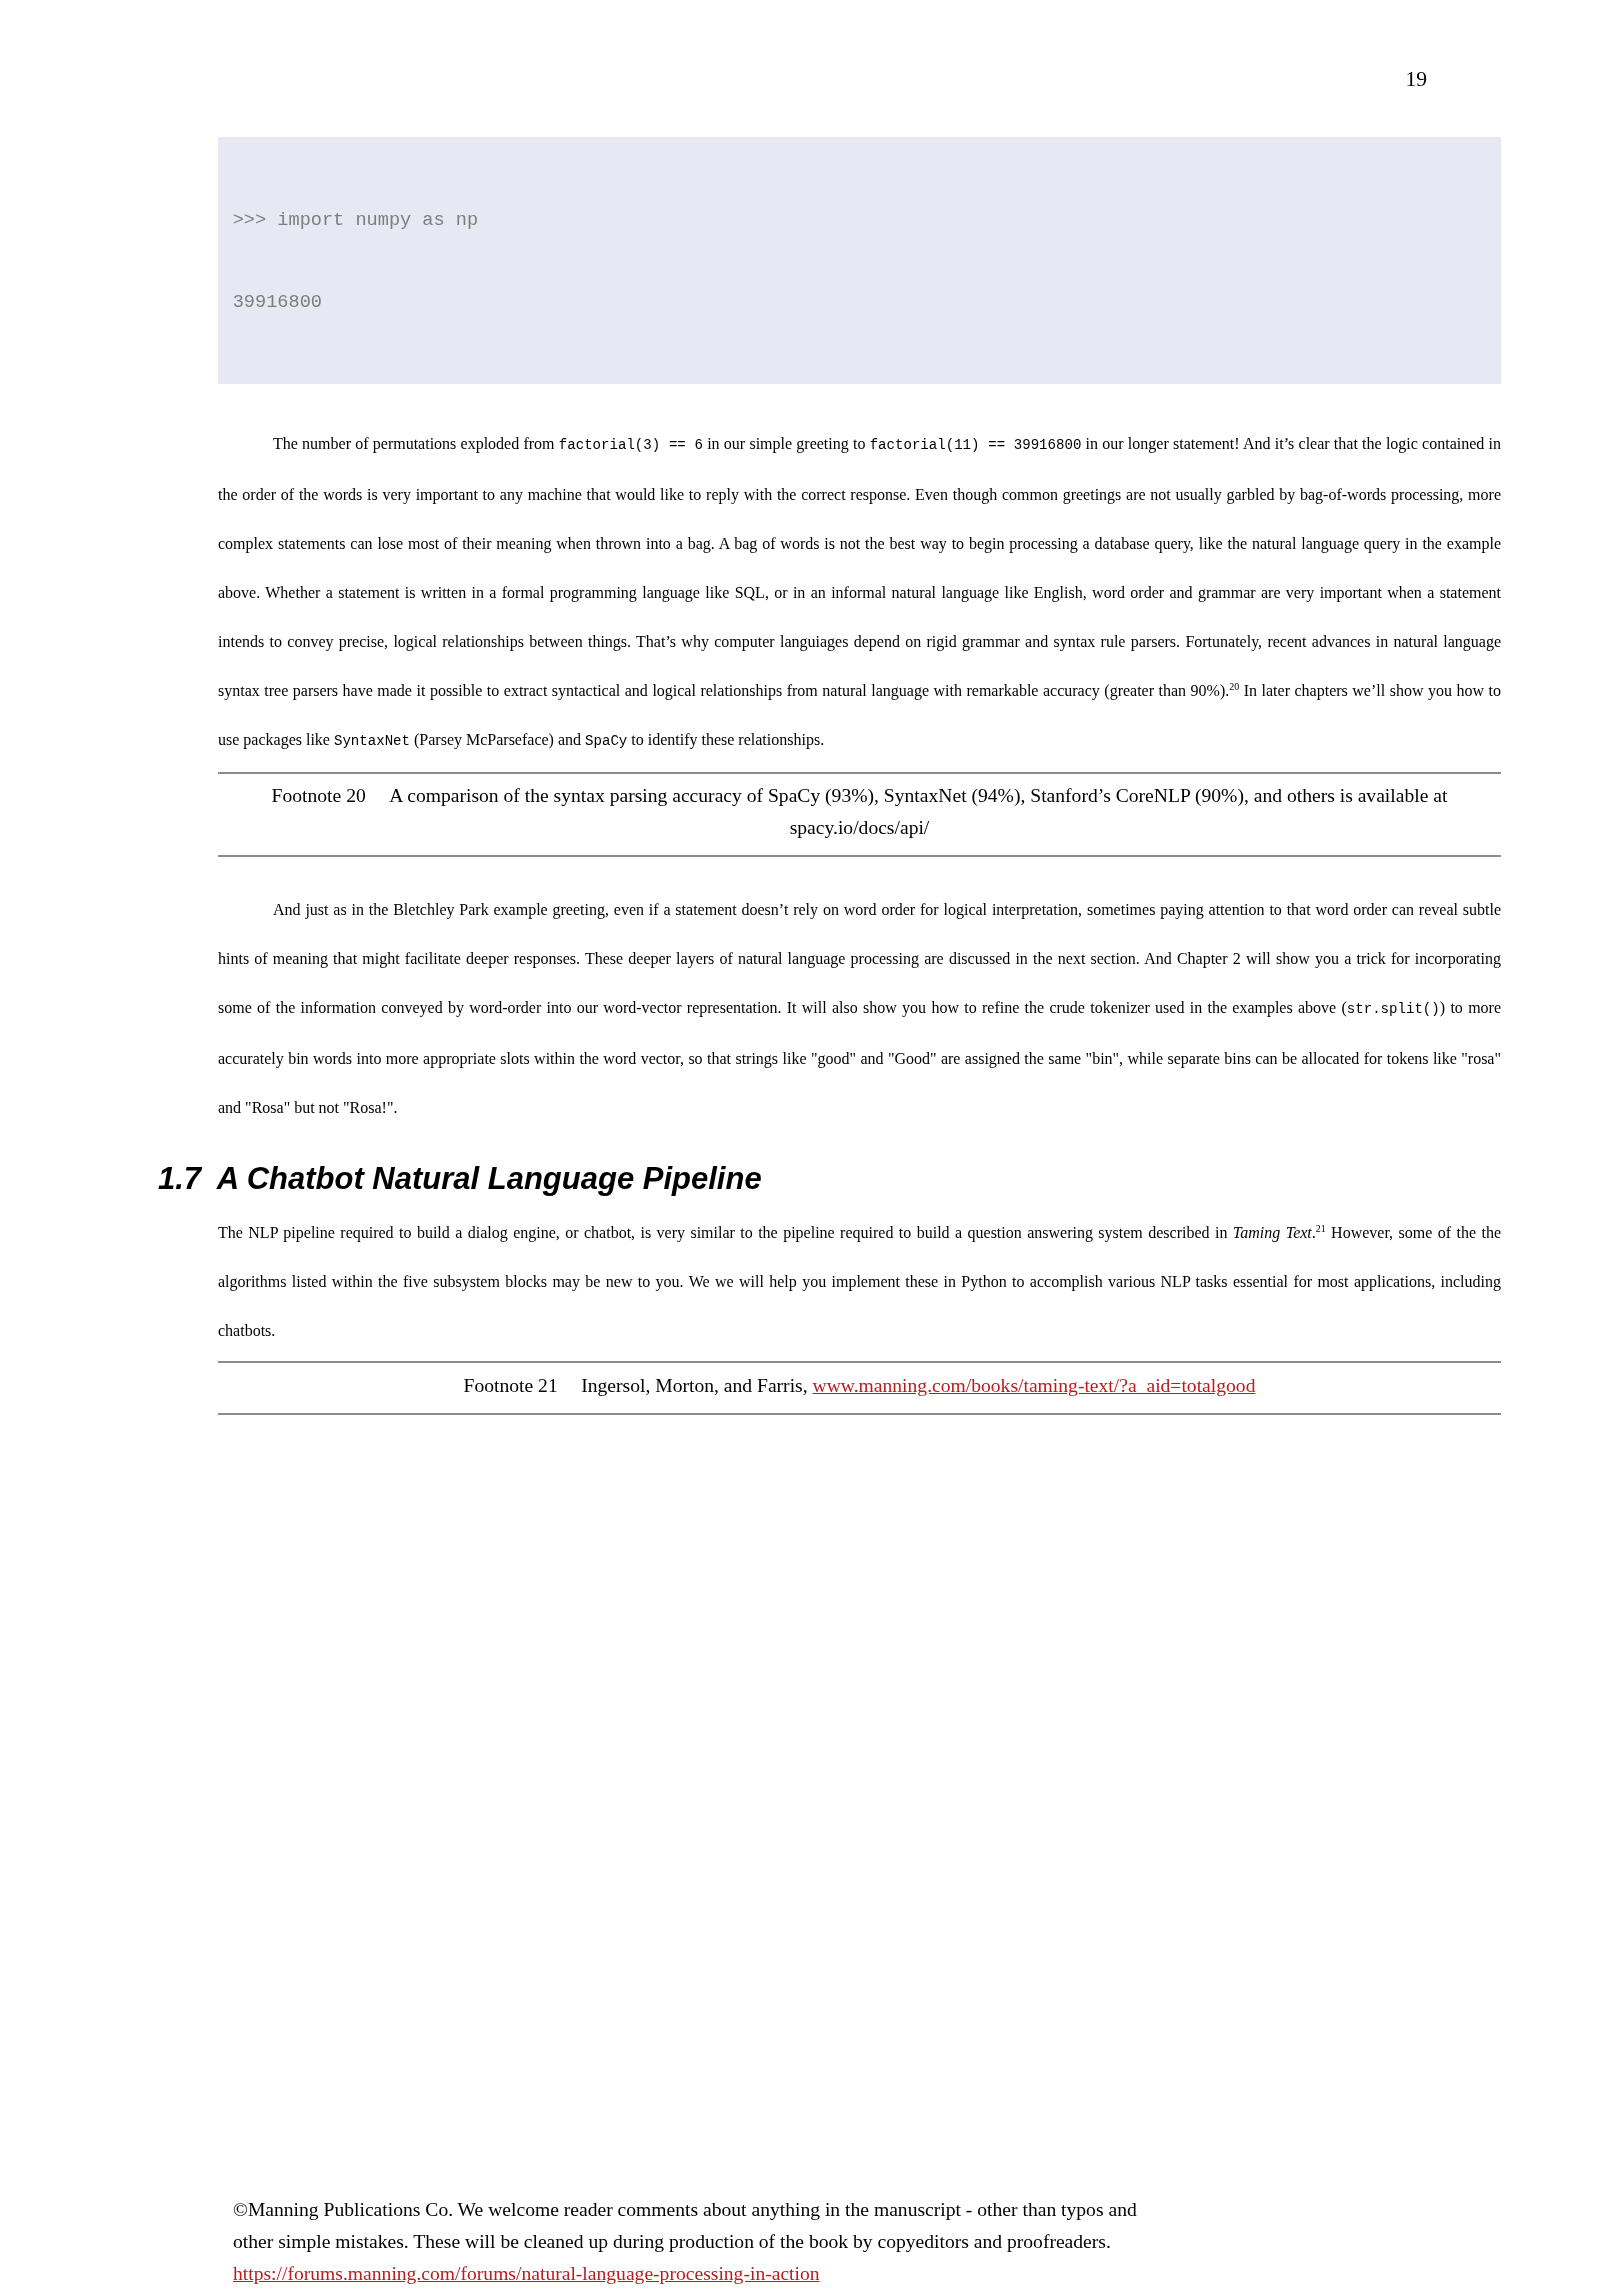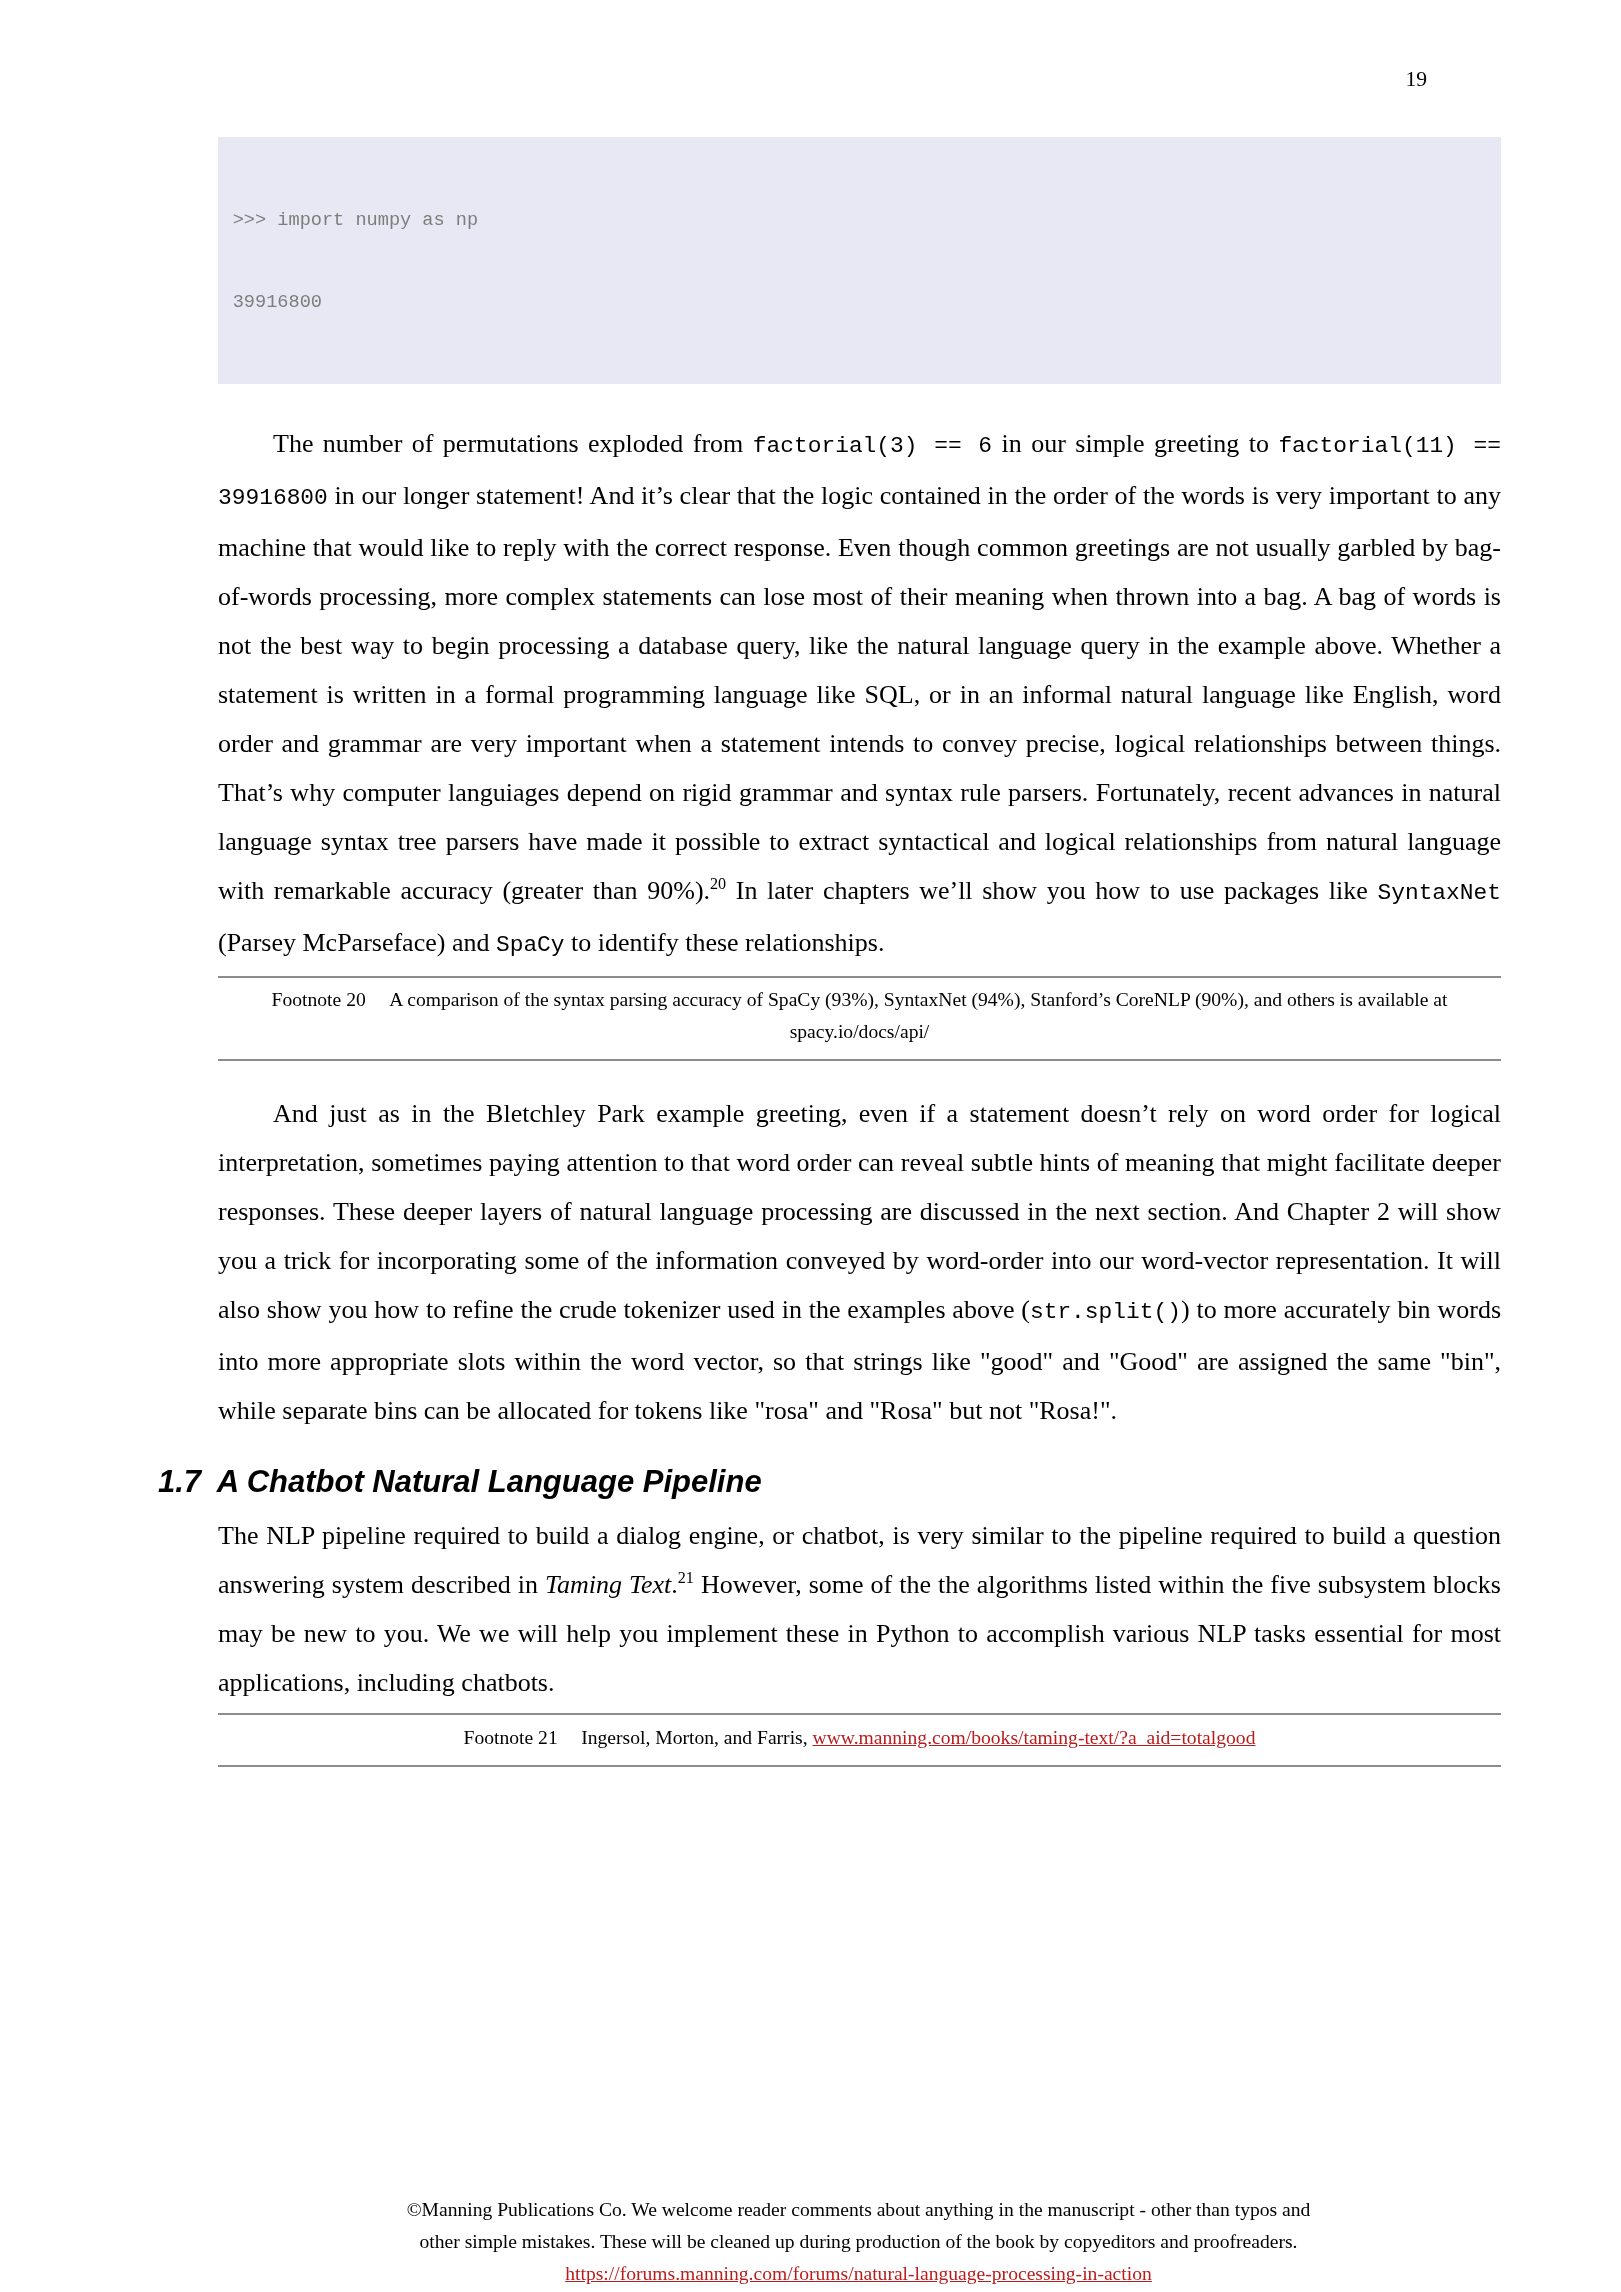--- a/index.html
+++ b/index.html
@@ -25,21 +25,21 @@
   .codeblock {
     background: #e8e8f4;
     padding: 14.7px 17.6px 12.7px 14.7px;
     font-family: "Liberation Mono", monospace;
     font-size: 18.6px;
     line-height: 27.4px;
     color: #7d7d7d;
     white-space: pre;
   }
   .para {
-    font-size: 26px;
+    font-size: 16px;
     line-height: 49px;
     text-align: justify;
   }
   .indent { text-indent: 55px; }
   .p1 { margin-top: 35px; }
   .p2 { margin-top: 27.4px; }
   .p3 { margin-top: 9.8px; }
   .code {
     font-family: "Liberation Mono", monospace;
     font-size: 0.88em;
@@ -70,24 +70,24 @@
     margin: 29px 0 11.8px -60px;
     font-family: "Liberation Sans", sans-serif;
     font-weight: bold;
     font-style: italic;
     font-size: 31px;
     color: #000000;
   }
   .heading .hnum { margin-right: 15.7px; }
   .footer {
     position: absolute;
-    left: 216px;
+    left: 233px;
     right: 120px;
     top: 2194px;
-    text-align: center;
+    text-align: left;
     font-size: 19.6px;
     line-height: 32px;
   }
 </style>
 </head>
 <body>
 
 <div class="page">
 
   <div class="pagenum">19</div>

